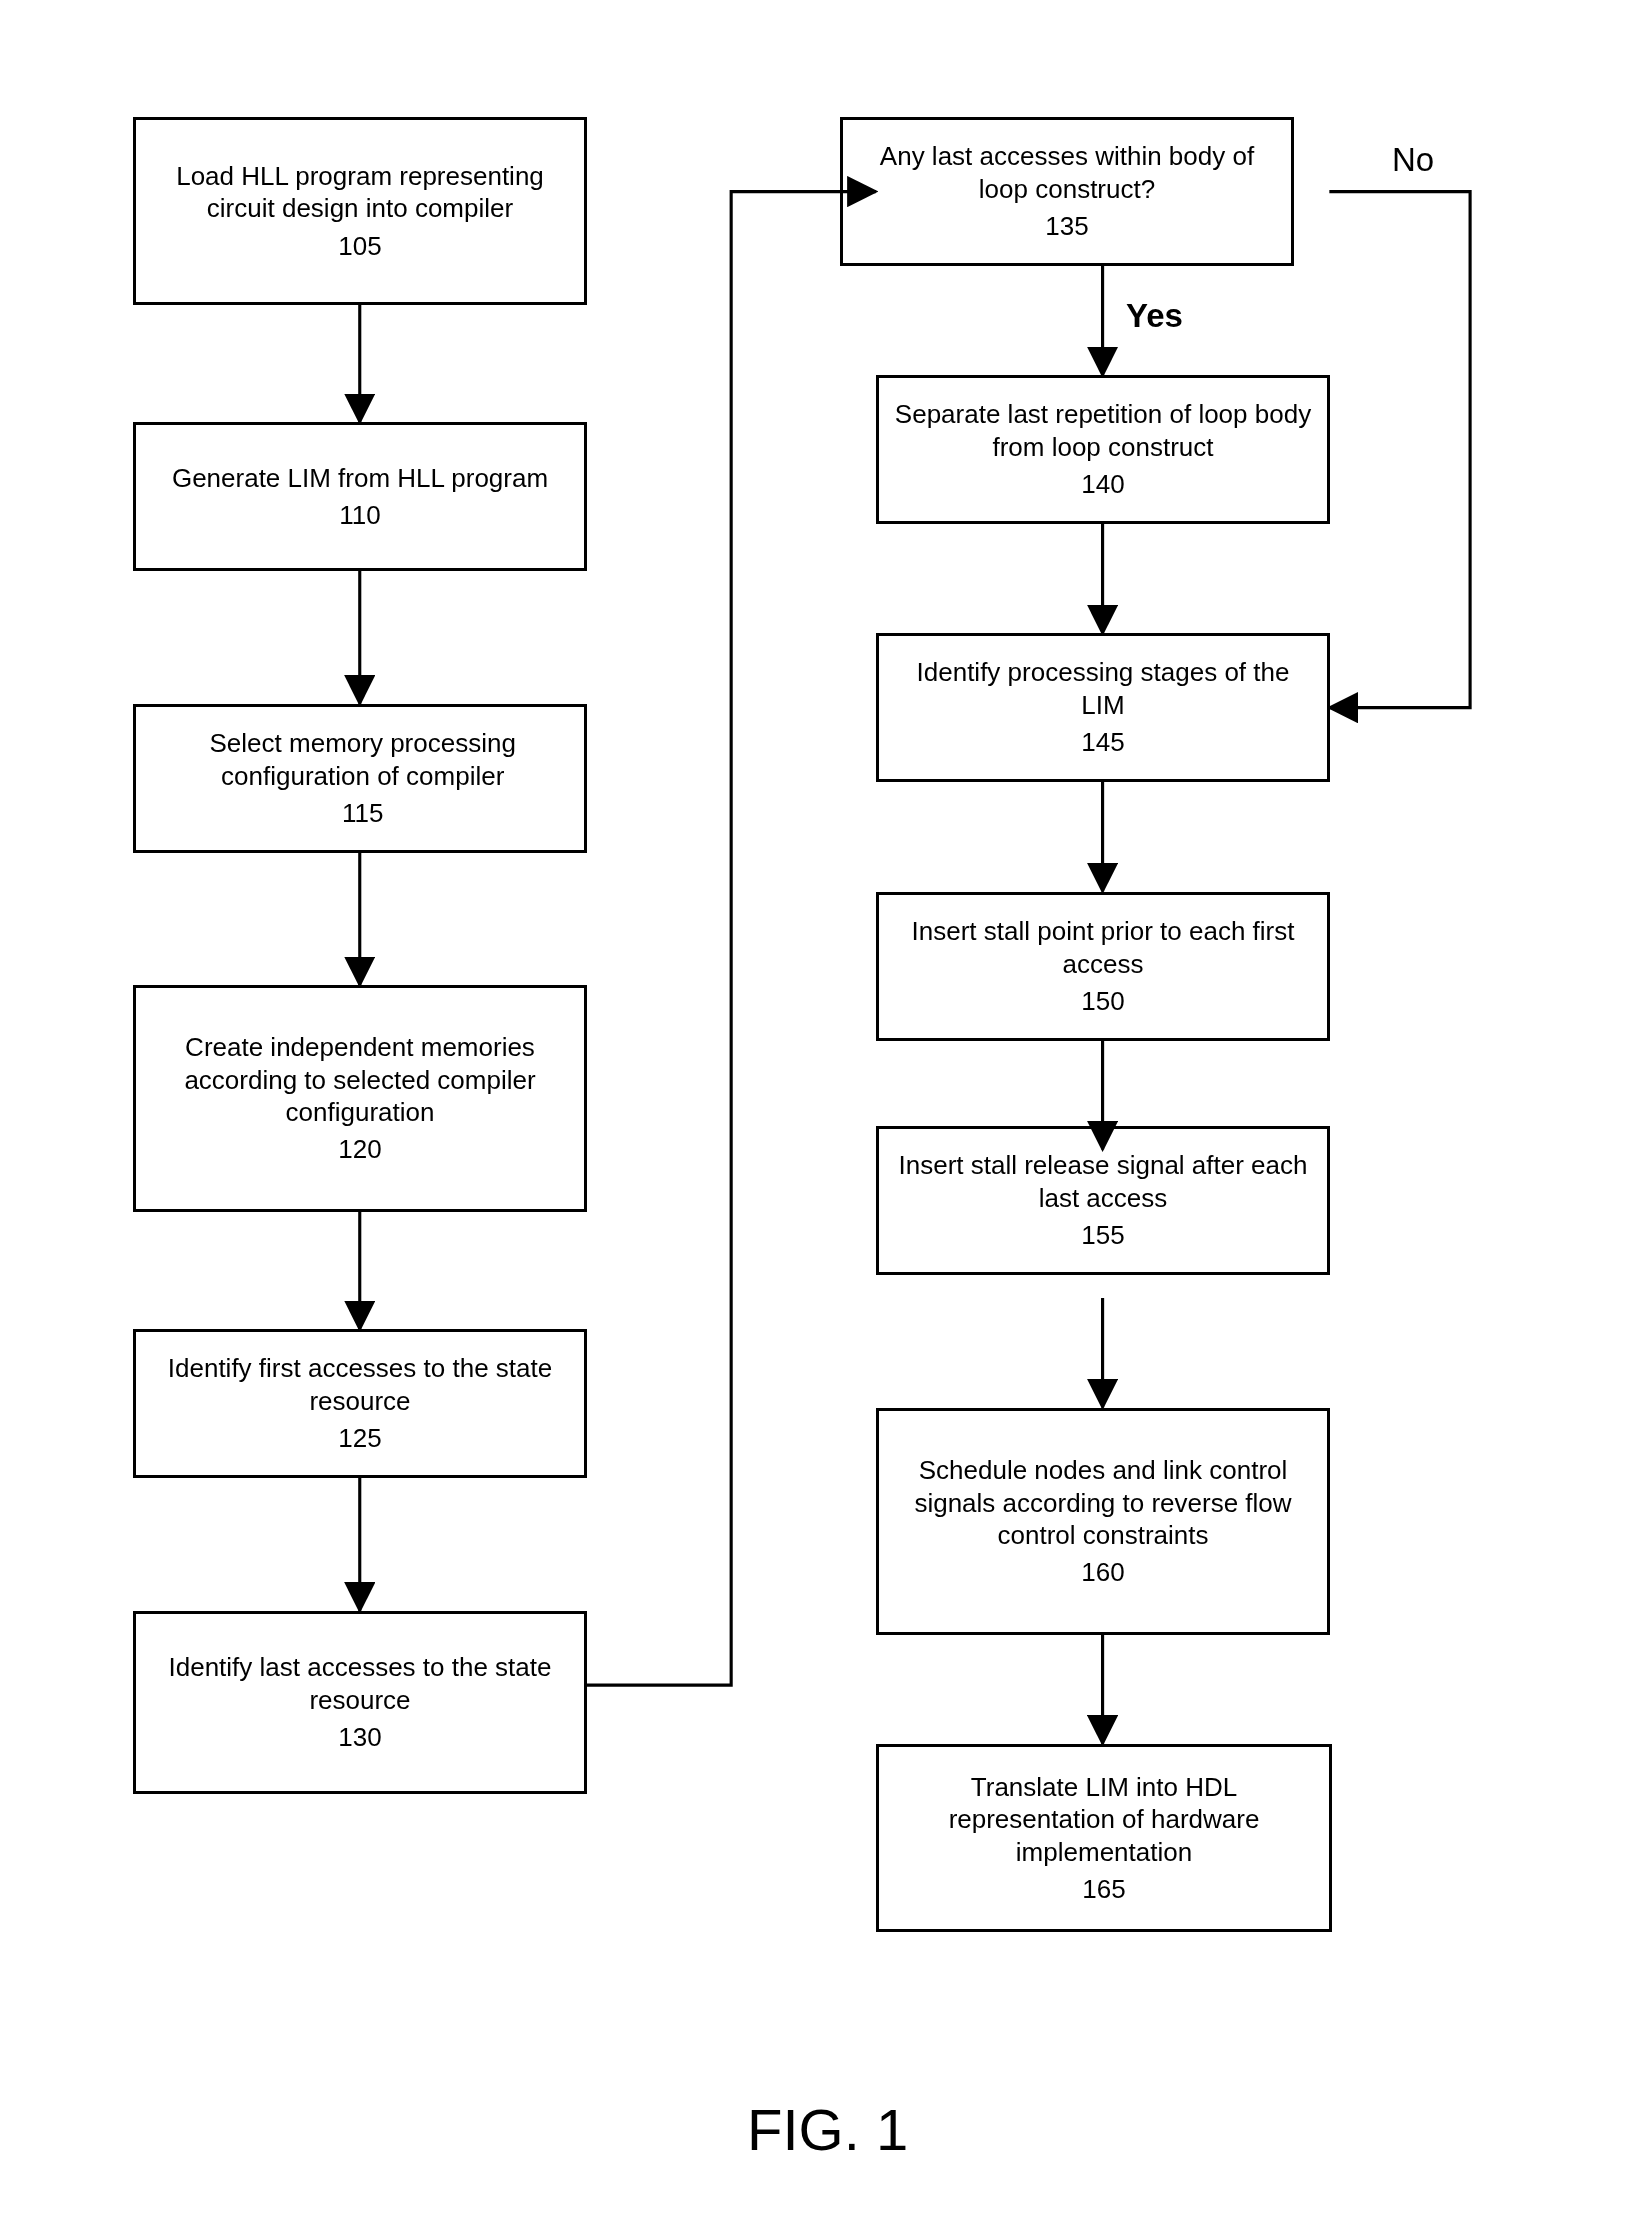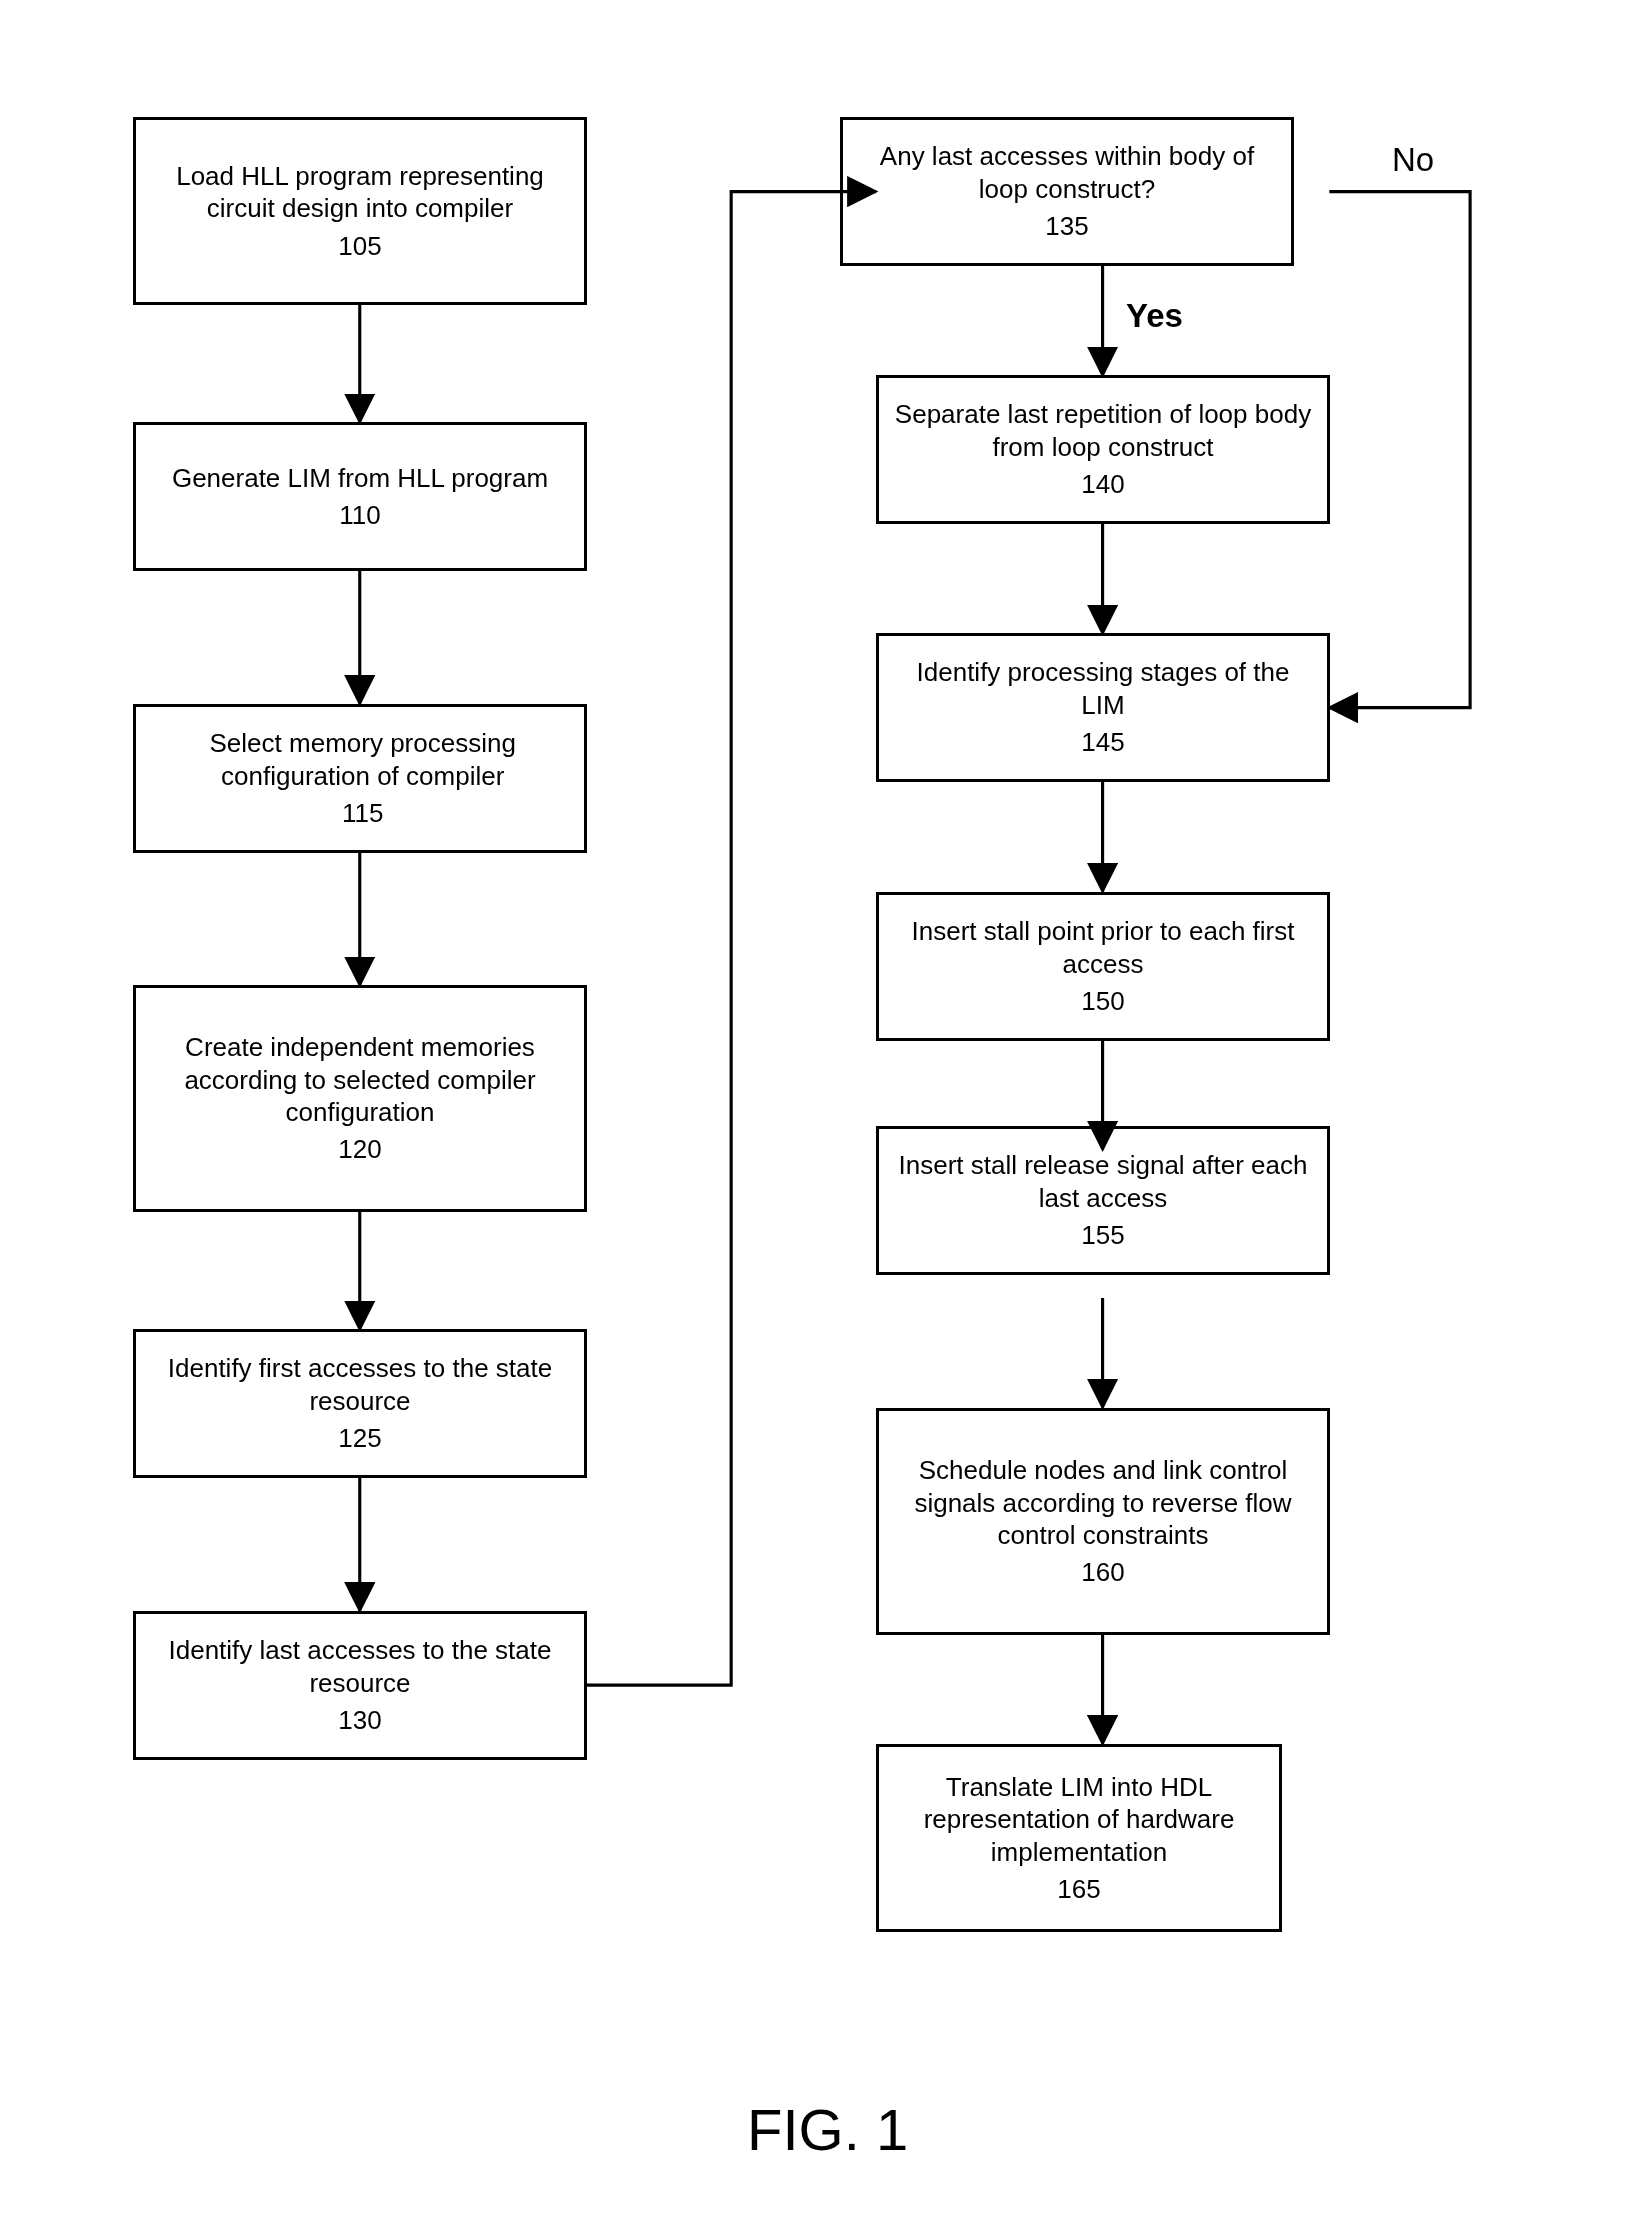--- a/index.html
+++ b/index.html
@@ -77,21 +77,21 @@
   <div class="node" style="left:133px; top:985px; width:454px; height:227px;">
     <span>Create independent memories according to selected compiler configuration</span>
     <span class="num">120</span>
   </div>
 
   <div class="node" style="left:133px; top:1329px; width:454px; height:149px;">
     <span>Identify first accesses to the state resource</span>
     <span class="num">125</span>
   </div>
 
-  <div class="node" style="left:133px; top:1611px; width:454px; height:149px;">
+  <div class="node" style="left:133px; top:1611px; width:454px; height:183px;">
     <span>Identify last accesses to the state resource</span>
     <span class="num">130</span>
   </div>
 
   <div class="node" style="left:840px; top:117px; width:454px; height:149px;">
     <span>Any last accesses within body of loop construct?</span>
     <span class="num">135</span>
   </div>
 
   <div class="node" style="left:876px; top:375px; width:454px; height:149px;">
@@ -112,21 +112,21 @@
   <div class="node" style="left:876px; top:1126px; width:454px; height:149px;">
     <span>Insert stall release signal after each last access</span>
     <span class="num">155</span>
   </div>
 
   <div class="node" style="left:876px; top:1408px; width:454px; height:227px;">
     <span>Schedule nodes and link control signals according to reverse flow control constraints</span>
     <span class="num">160</span>
   </div>
 
-  <div class="node" style="left:876px; top:1744px; width:406px; height:188px;">
+  <div class="node" style="left:876px; top:1744px; width:456px; height:188px;">
     <span>Translate LIM into HDL representation of hardware implementation</span>
     <span class="num">165</span>
   </div>
 
   <div class="edge-label" style="left:1126px; top:297px;font-weight:bold;">Yes</div>
   <div class="edge-label" style="left:1392px; top:141px;">No</div>
 
   <div class="fig-label" style="left:747px; top:2096px;">FIG. 1</div>
 
   <svg class="overlay" viewBox="0 0 2110 2834" width="1650" height="2216">

